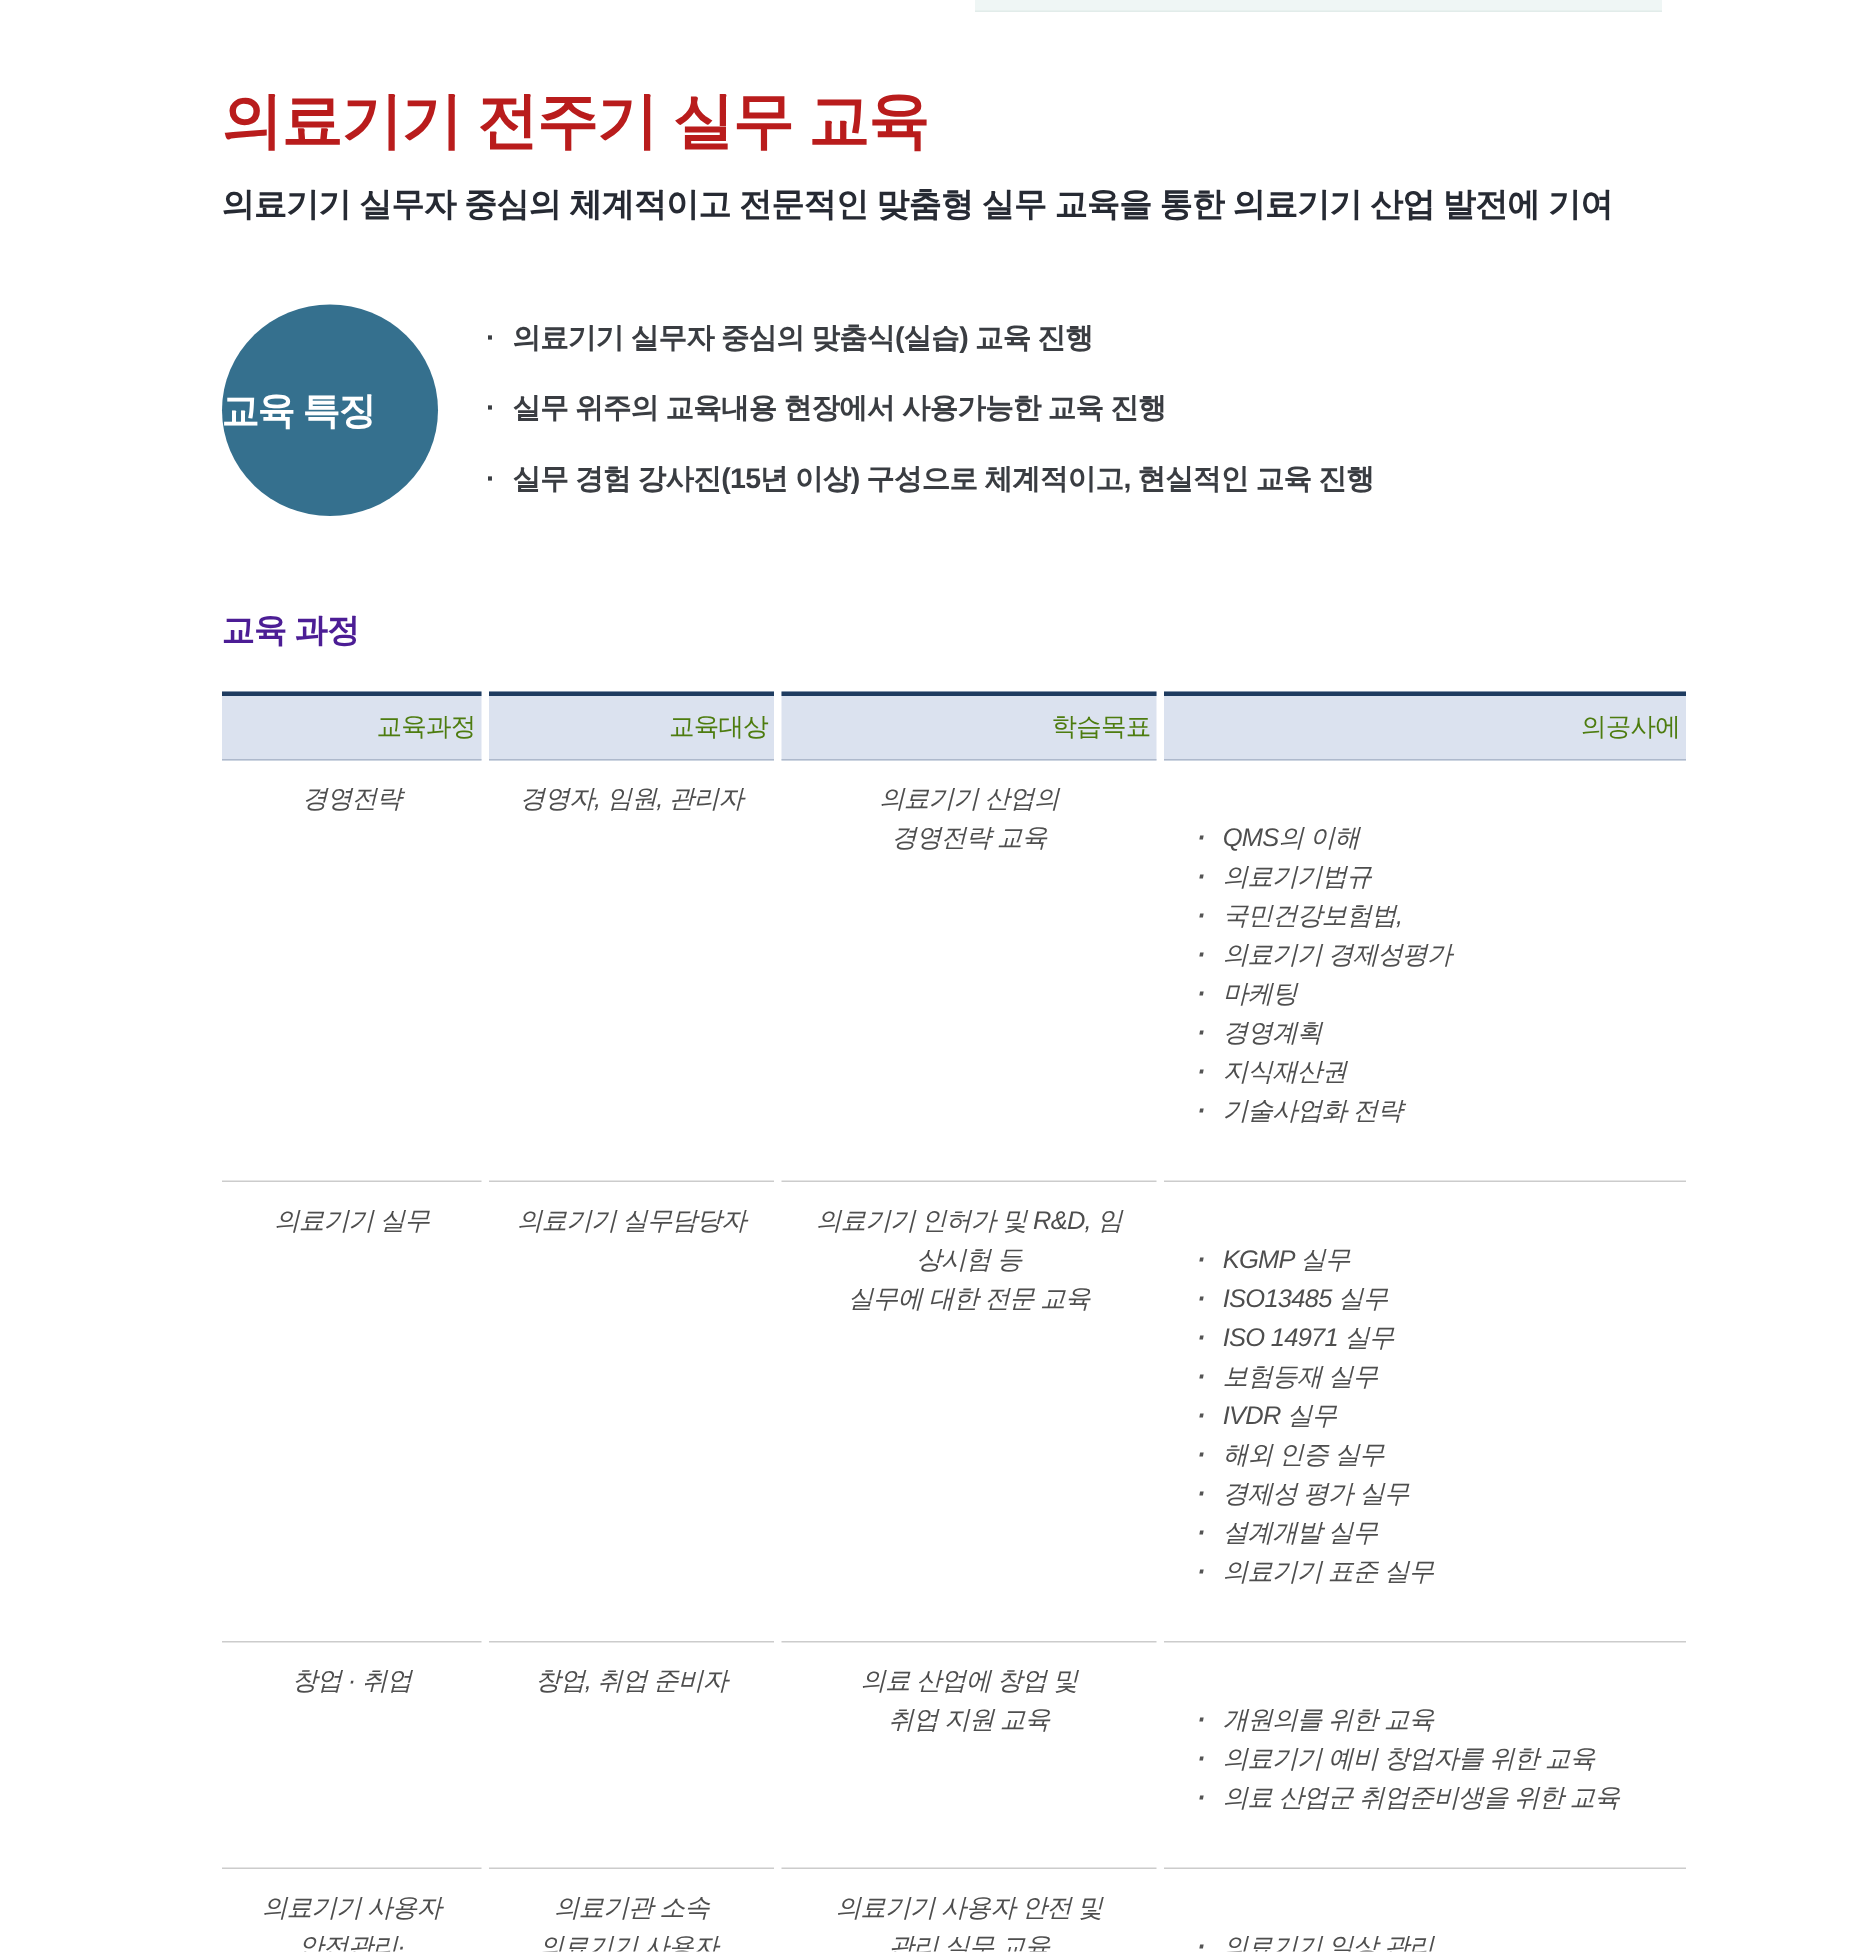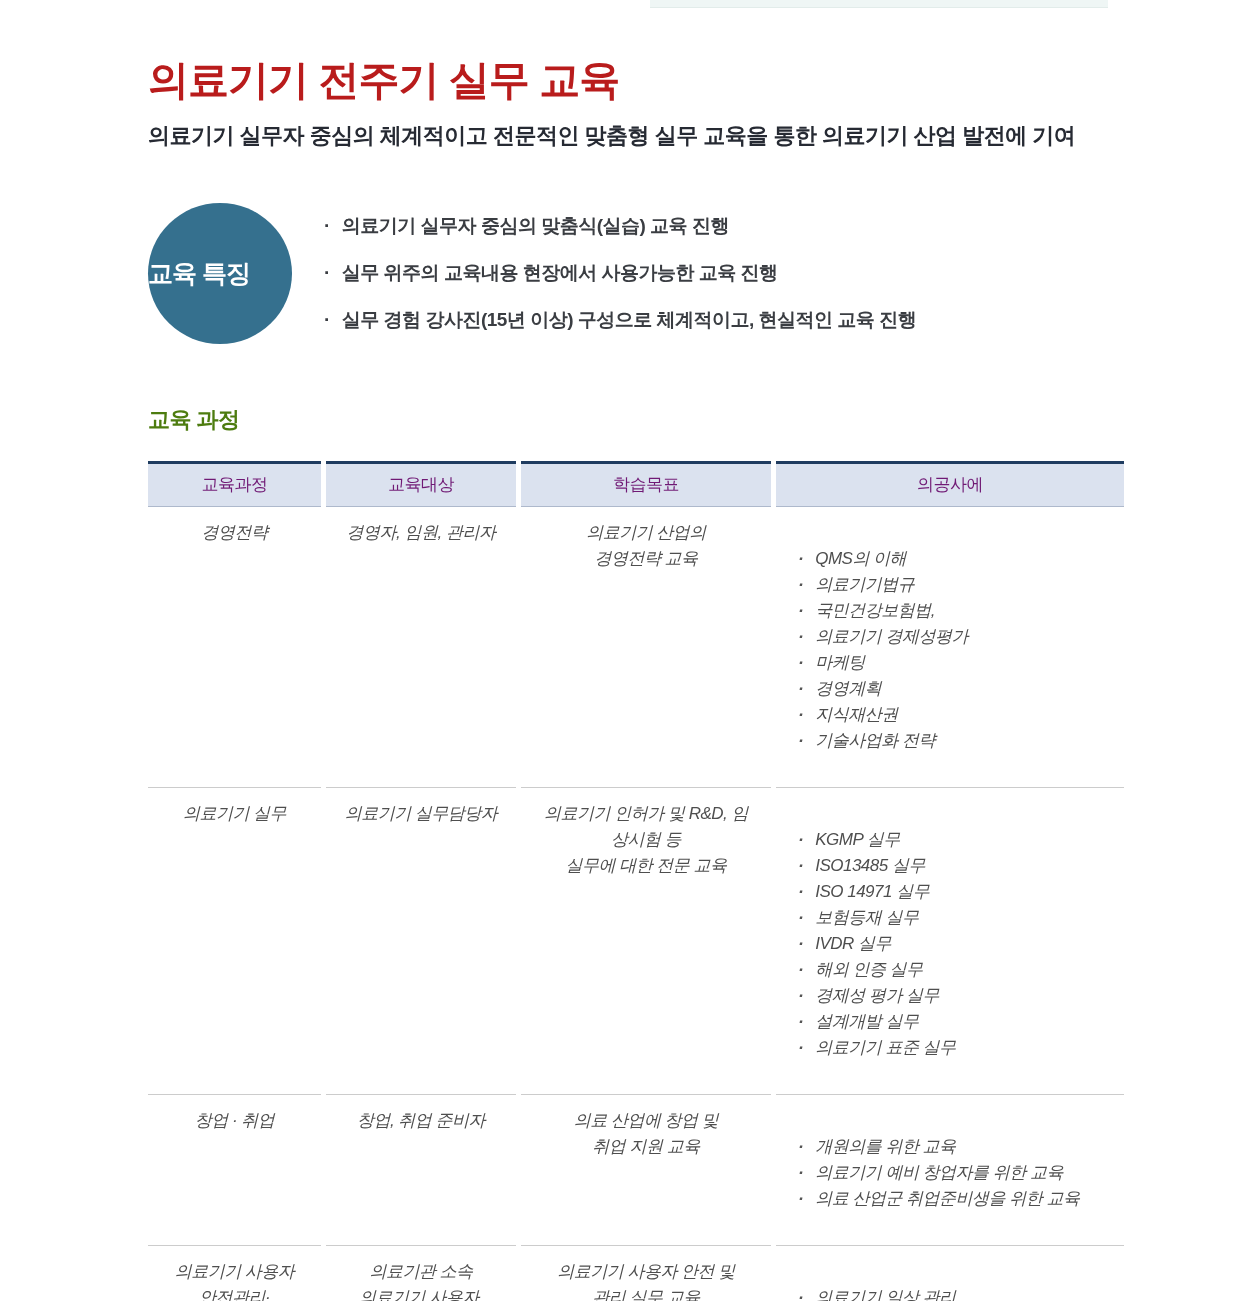--- a/index.html
+++ b/index.html
@@ -69,40 +69,40 @@
   }
   ul.feature-list li::before {
     content: "\00B7";
     font-weight: 900;
     margin-right: 12px;
     color: #3a3d42;
   }
 
   h2.section-heading {
     margin-top: 52px;
-    color: #4d7c0f;
+    color: #4c1d95;
     font-size: 22px;
     font-weight: 700;
     letter-spacing: -0.5px;
   }
 
   .table { margin-top: 26px; width: 976px; }
   .trow, .thead {
     display: grid;
     grid-template-columns: 173px 190px 250px 1fr;
     column-gap: 5px;
   }
   .thead .th {
     background: #dbe2ef;
     border-top: 3px solid #1f3c60;
     border-bottom: 1px solid #aeb9cc;
-    color: #701a75;
+    color: #4d7c0f;
     font-size: 17px;
     font-weight: 500;
-    text-align: center;
+    text-align: right;
     padding: 9px 4px 10px 4px;
     letter-spacing: -0.5px;
   }
   .td {
     padding: 13px 6px 7px 6px;
     font-size: 17px;
     color: #4e4e4e;
     line-height: 26px;
     text-align: center;
     white-space: pre-line;

